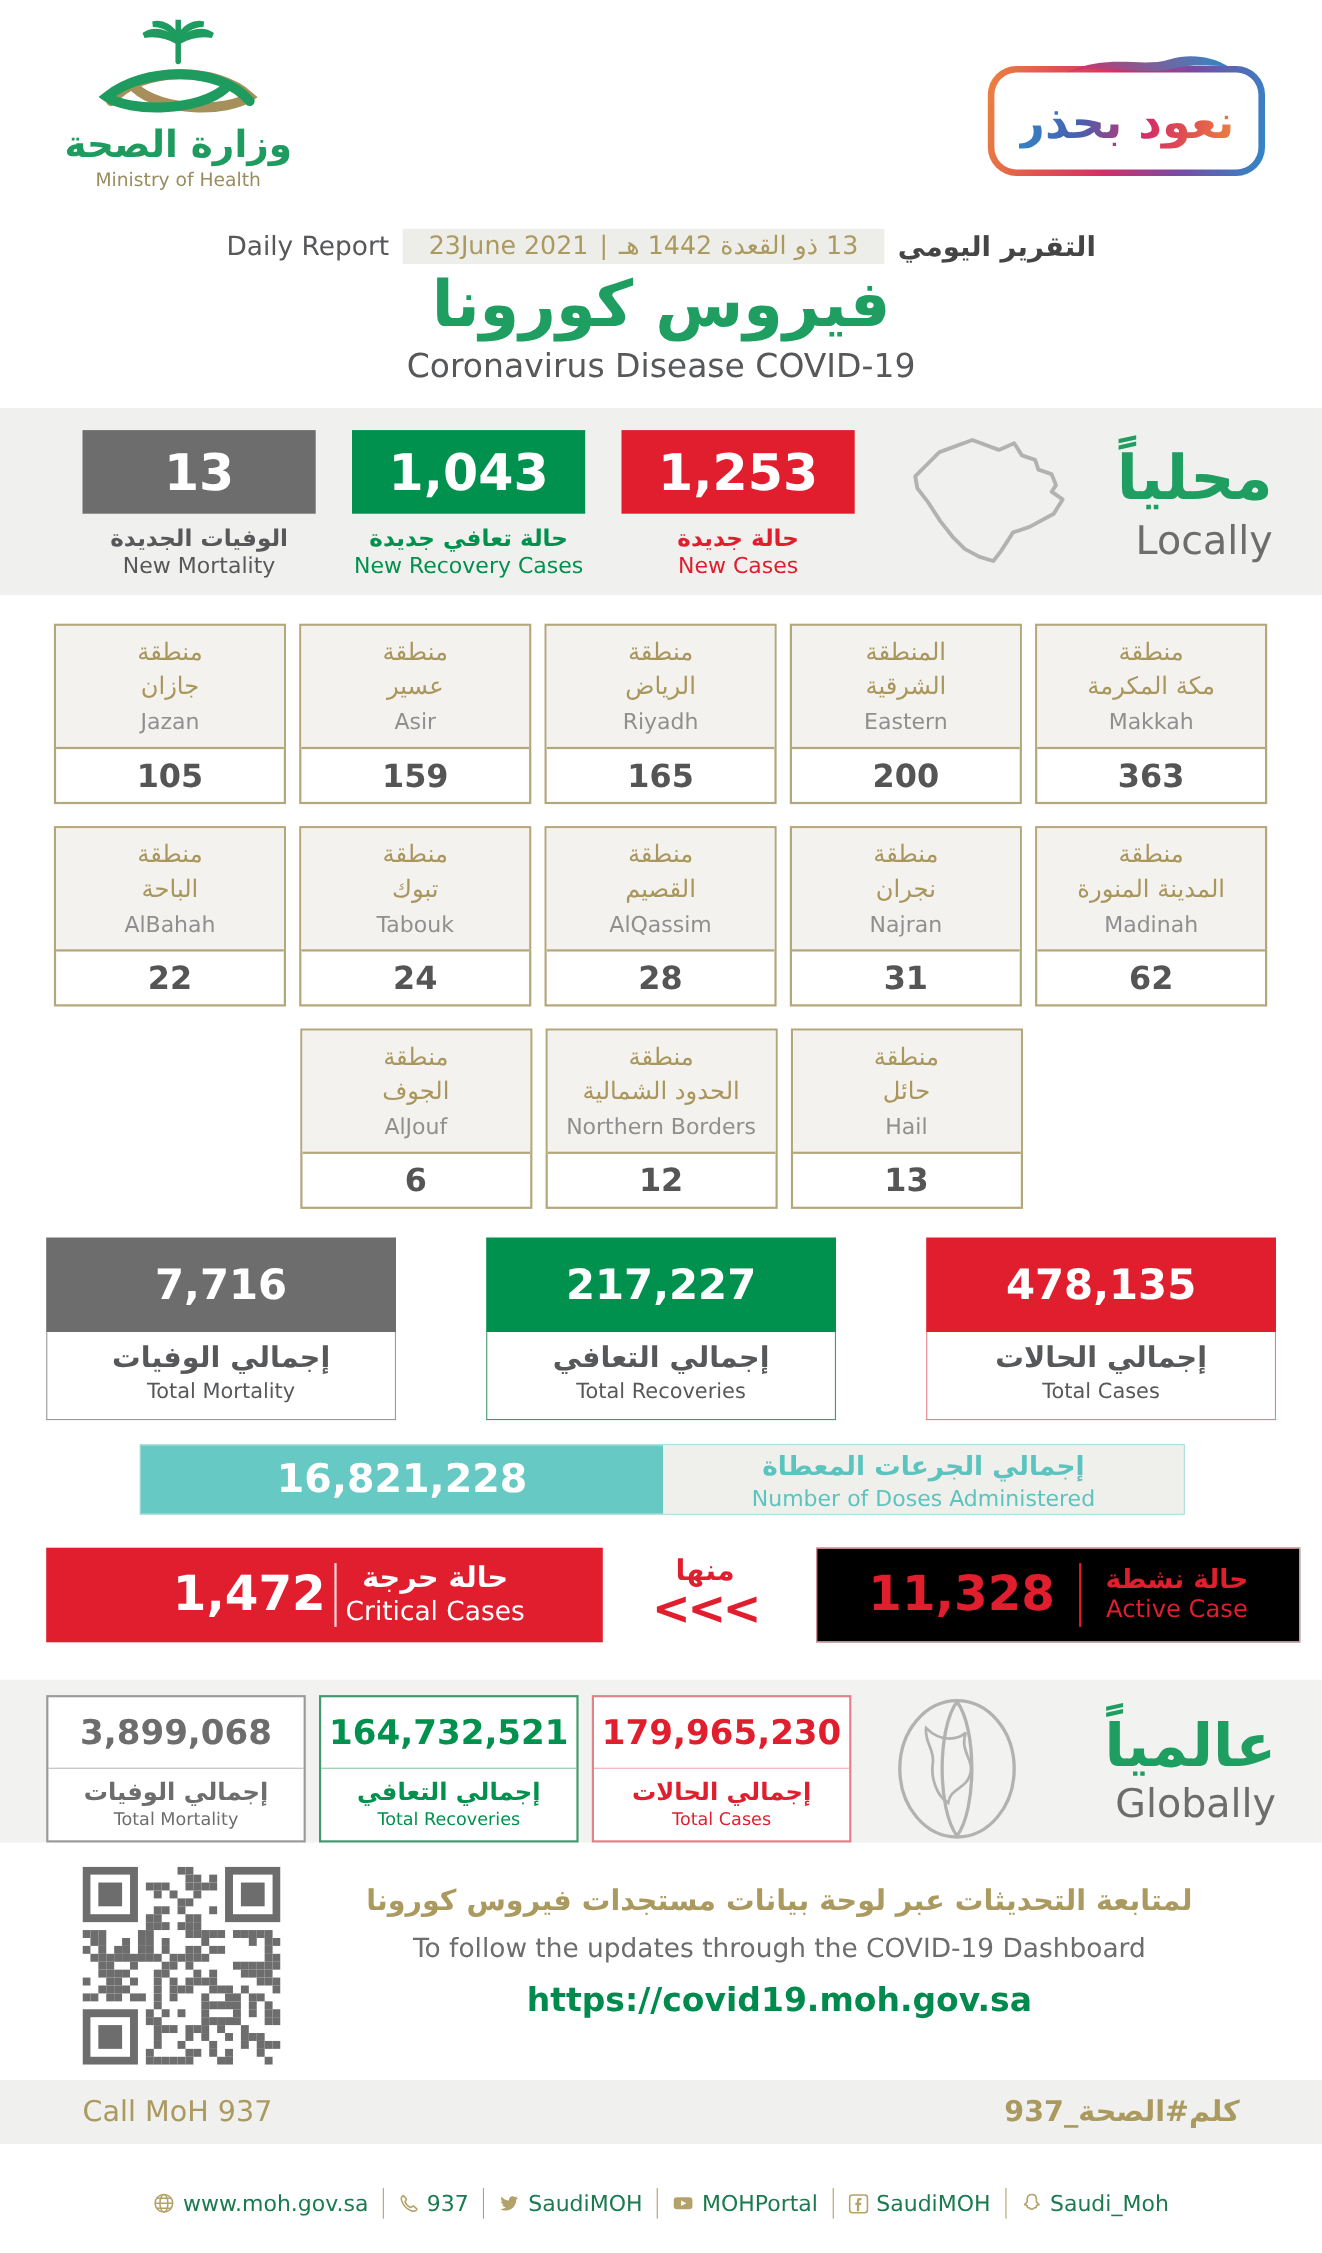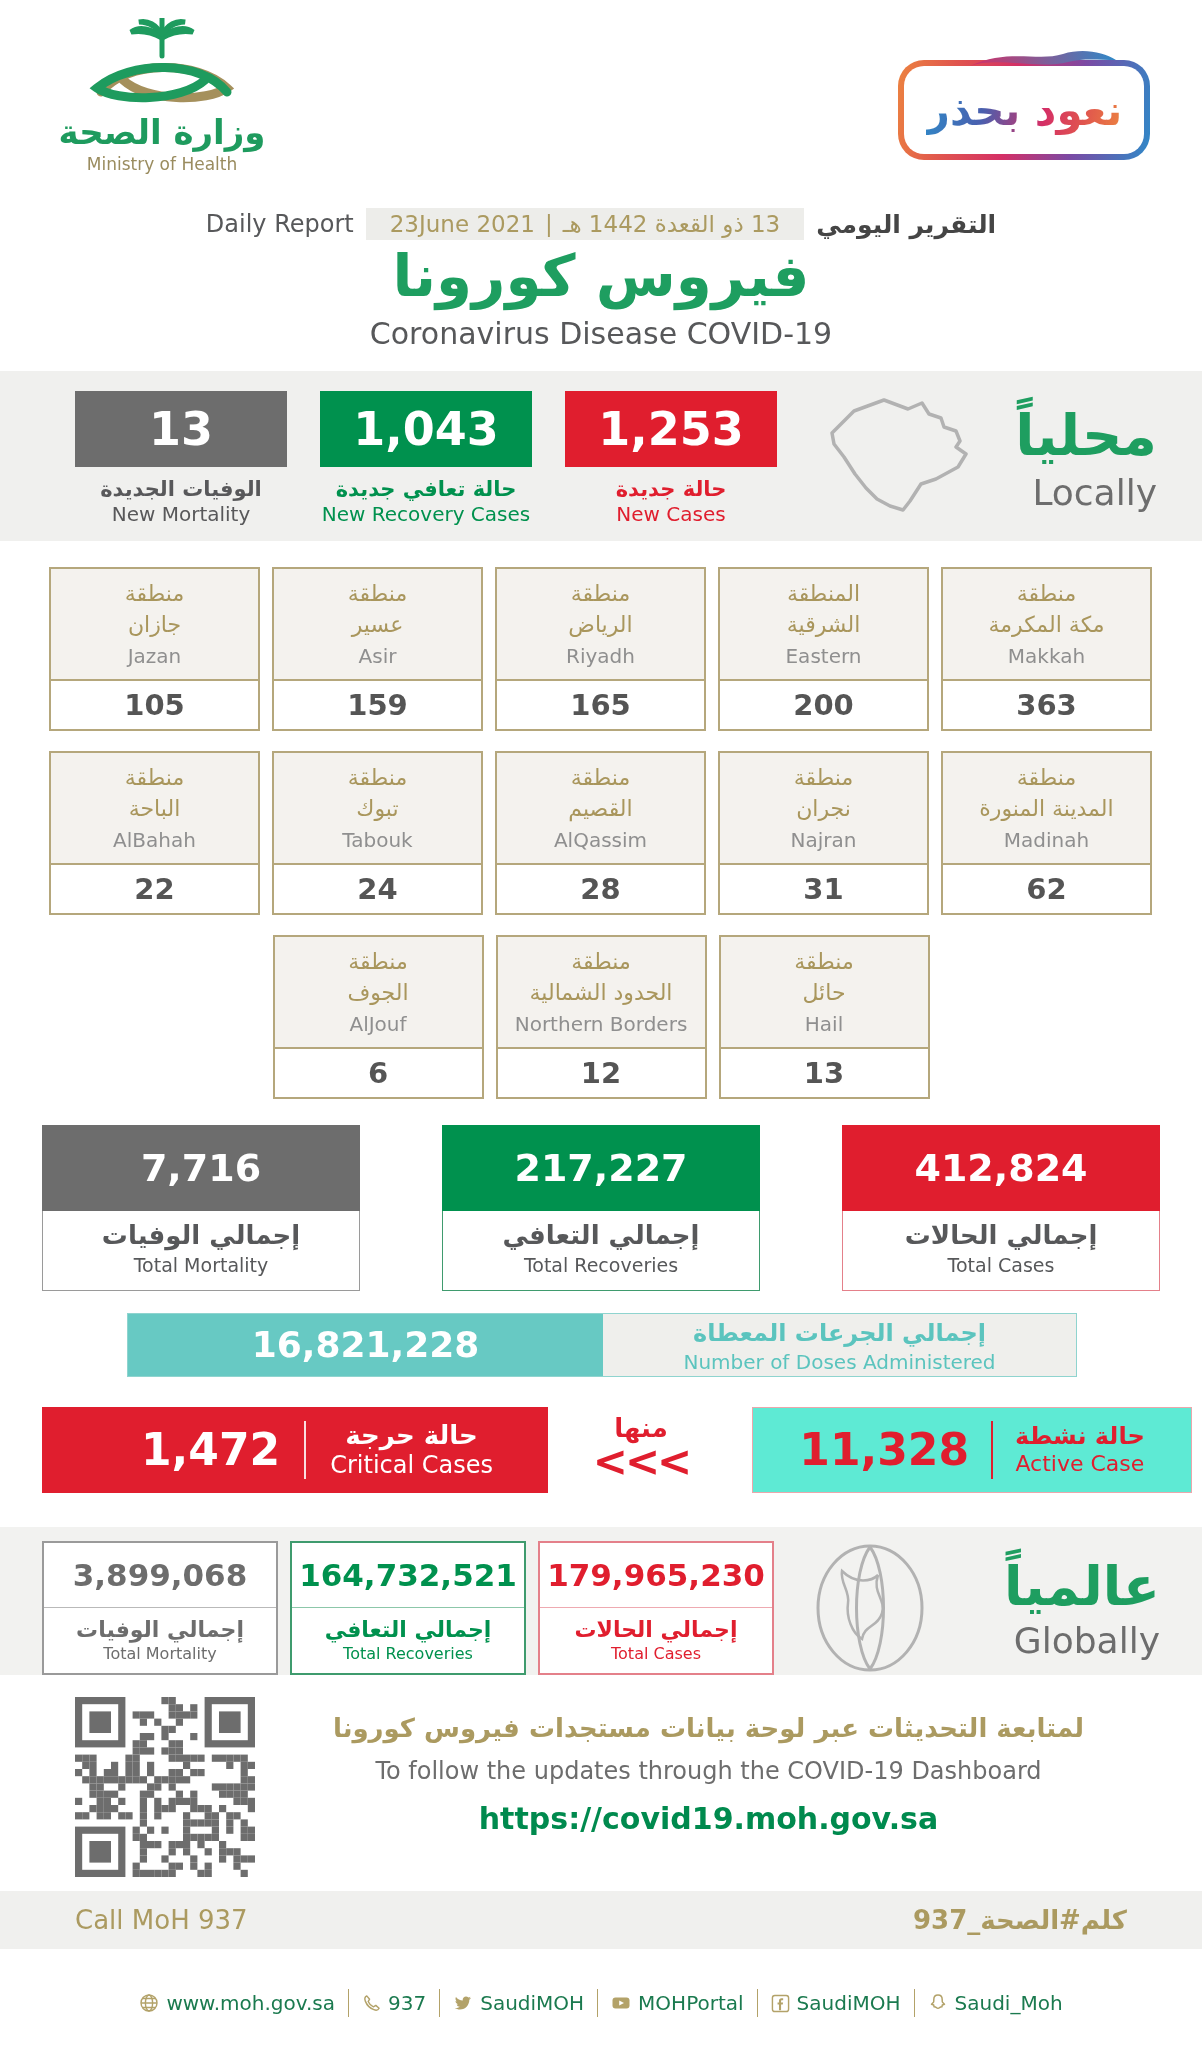--- a/index.html
+++ b/index.html
@@ -79,30 +79,30 @@
     border:1px solid #8fd4cf; }
   .doses .dnum { width:475px; background:#67c9c3; color:#ffffff; font-size:36px; font-weight:bold;
     display:flex; align-items:center; justify-content:center; }
   .doses .dlabels { flex:1; background:#efefec; text-align:center; padding-top:4px; line-height:1.3; }
   .doses .ar { color:#5bc4be; font-size:24px; font-weight:bold; display:block; }
   .doses .en { color:#5bc4be; font-size:20px; display:block; }
 
   
   .crit-row { margin-top:30px; display:flex; align-items:center; }
   .critical { margin-left:42px; width:506px; height:86px; background:#e01e2e; color:#ffffff;
-    display:flex; align-items:center; justify-content:center; gap:24px;padding-left:44px; }
+    display:flex; align-items:center; justify-content:center; gap:8px;padding-left:44px; }
   .critical .val { font-size:44px; font-weight:bold; }
   .vdiv { width:2px; height:58px; background:rgba(255,255,255,.85); }
   .critical .labs { text-align:center; line-height:1.2; }
   .critical .ar { font-size:26px; font-weight:bold; display:block; }
   .critical .en { font-size:24px; display:block; }
   .of-which { width:130px; margin-left:28px; text-align:center; color:#e01e2e; }
   .of-which .ar { font-size:26px; font-weight:bold; display:block; }
   .of-which .chev { font-size:42px; font-weight:bold; letter-spacing:-3px; display:block; margin-top:-6px; }
-  .active { margin-left:46px; width:440px; height:86px; background:#5eead4;
+  .active { margin-left:36px; width:440px; height:86px; background:#000000;
     border:1px solid #eba7ac; color:#e01e2e; display:flex; align-items:center; justify-content:center; gap:22px; }
   .active .val { font-size:44px; font-weight:bold; }
   .active .vdiv { background:#e01e2e; }
   .active .labs { text-align:center; line-height:1.2; }
   .active .ar { font-size:24px; font-weight:bold; display:block; }
   .active .en { font-size:22px; display:block; }
 
   
   .global-band { margin-top:34px; background:#f2f2f0; padding:14px 42px 0;
     display:flex; align-items:center; }
@@ -342,21 +342,21 @@
       </div>
     </div>
     <div class="tbox">
       <div class="tnum" style="background:#00914e">217,227</div>
       <div class="tlabels" style="border:1px solid #3f9b6e; border-top:none">
         <span class="ar" dir="rtl">إجمالي التعافي</span>
         <span class="en">Total Recoveries</span>
       </div>
     </div>
     <div class="tbox">
-      <div class="tnum" style="background:#e01e2e">412,824</div>
+      <div class="tnum" style="background:#e01e2e">478,135</div>
       <div class="tlabels" style="border:1px solid #e4808a; border-top:none">
         <span class="ar" dir="rtl">إجمالي الحالات</span>
         <span class="en">Total Cases</span>
       </div>
     </div>
   </div>
 
   <div class="doses">
     <div class="dnum">16,821,228</div>
     <div class="dlabels">

